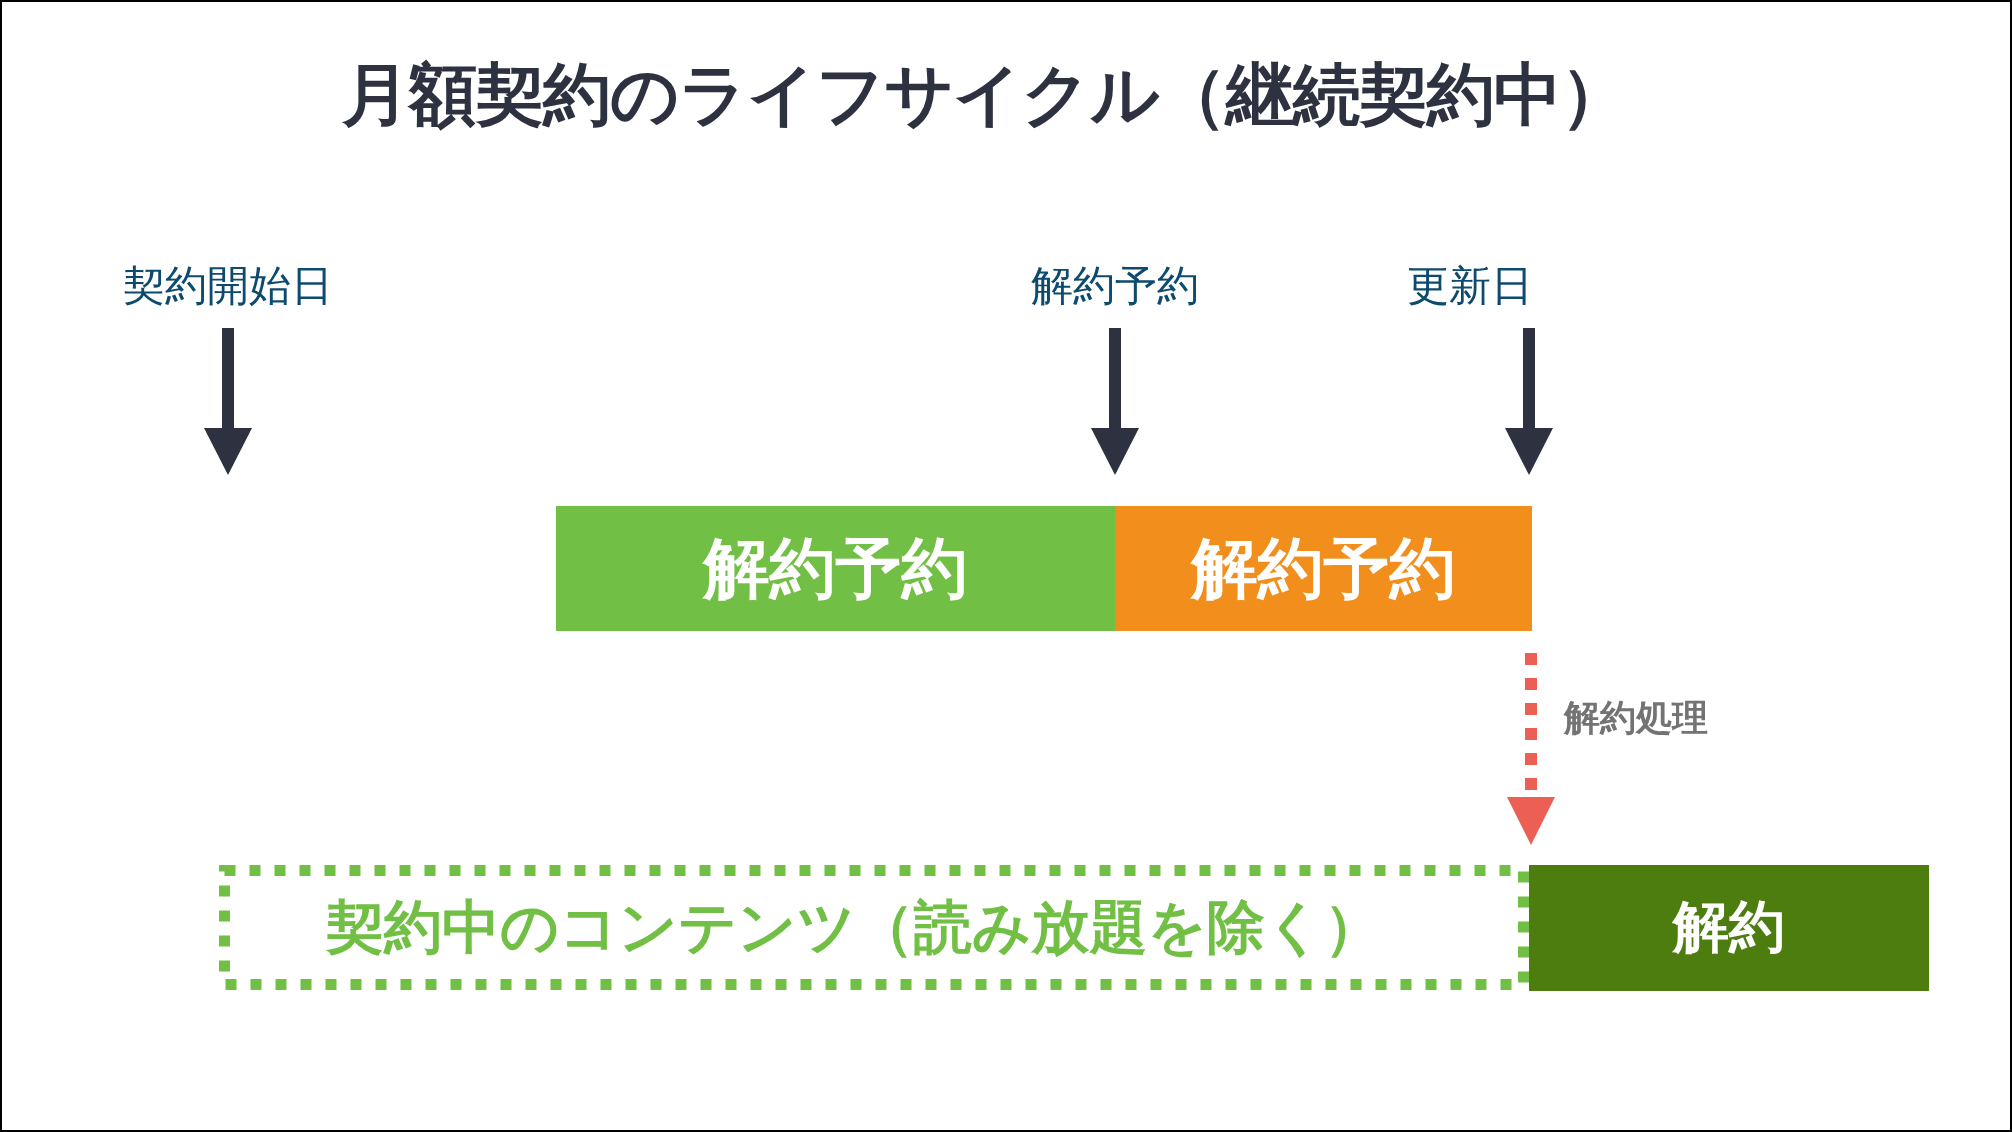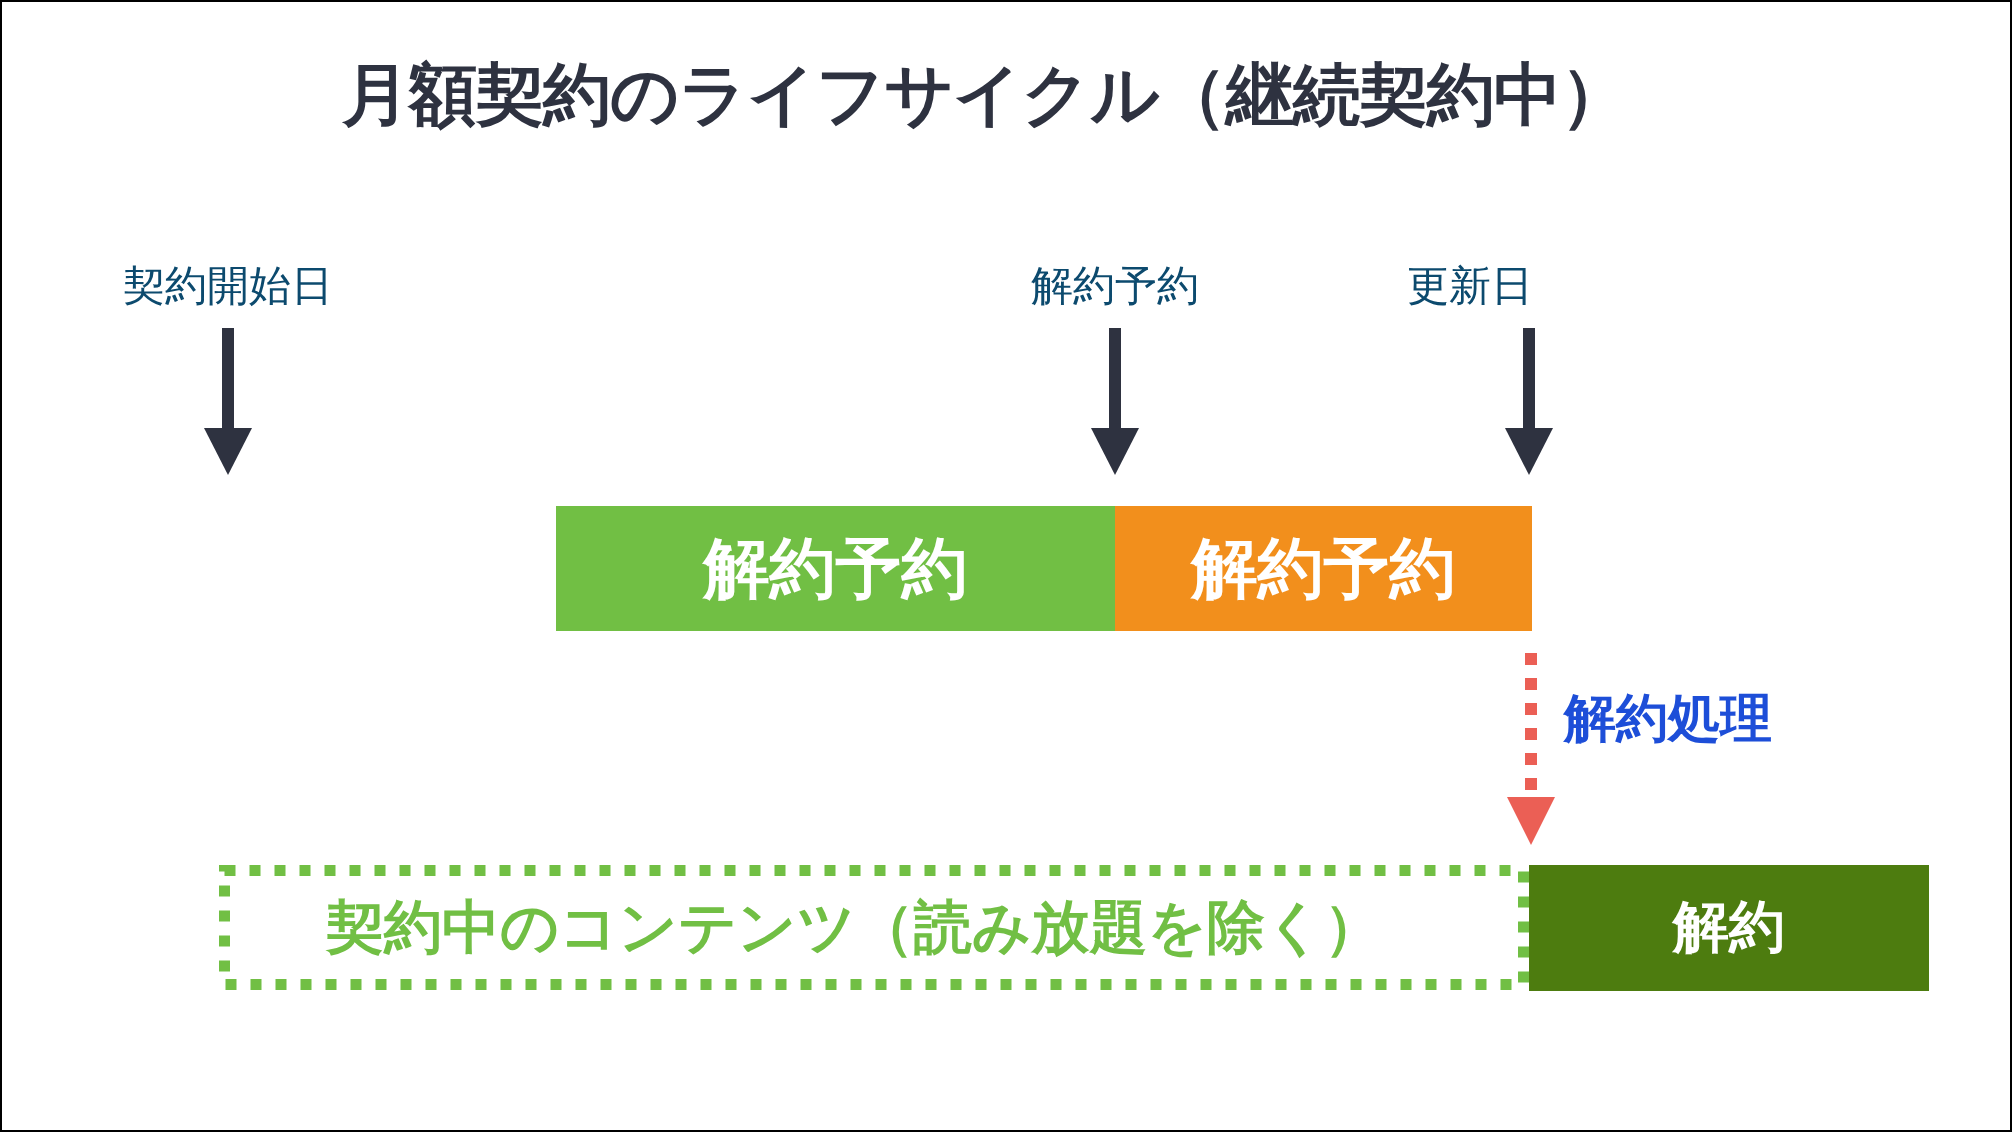--- a/index.html
+++ b/index.html
@@ -41,21 +41,21 @@
     position: absolute; left: 1523px; top: 651px; width: 12px; height: 138px;
     background: repeating-linear-gradient(to bottom, #EB5F55 0px, #EB5F55 12px, transparent 12px, transparent 25px);
   }
   .red-head {
     position: absolute; left: 1505px; top: 795px; width: 0; height: 0;
     border-left: 24px solid transparent; border-right: 24px solid transparent;
     border-top: 48px solid #EB5F55;
   }
   .red-label {
     position: absolute; left: 1562px; top: 688px; height: 56px;
-    font-size: 52px; font-weight: bold; color: #1d4ed8; line-height: 56px;
+    font-size: 36px; font-weight: bold; color: #737373; line-height: 56px;
     white-space: nowrap;
   }
   .dotted-box {
     position: absolute; left: 217px; top: 863px; width: 1310px; height: 125px;
     box-sizing: border-box;
     text-align: center;
   }
   .dotted-box svg { position: absolute; left: 0; top: 0; }
   .dotted-text {
     position: absolute; left: 0; top: 0; width: 1310px; height: 125px;

